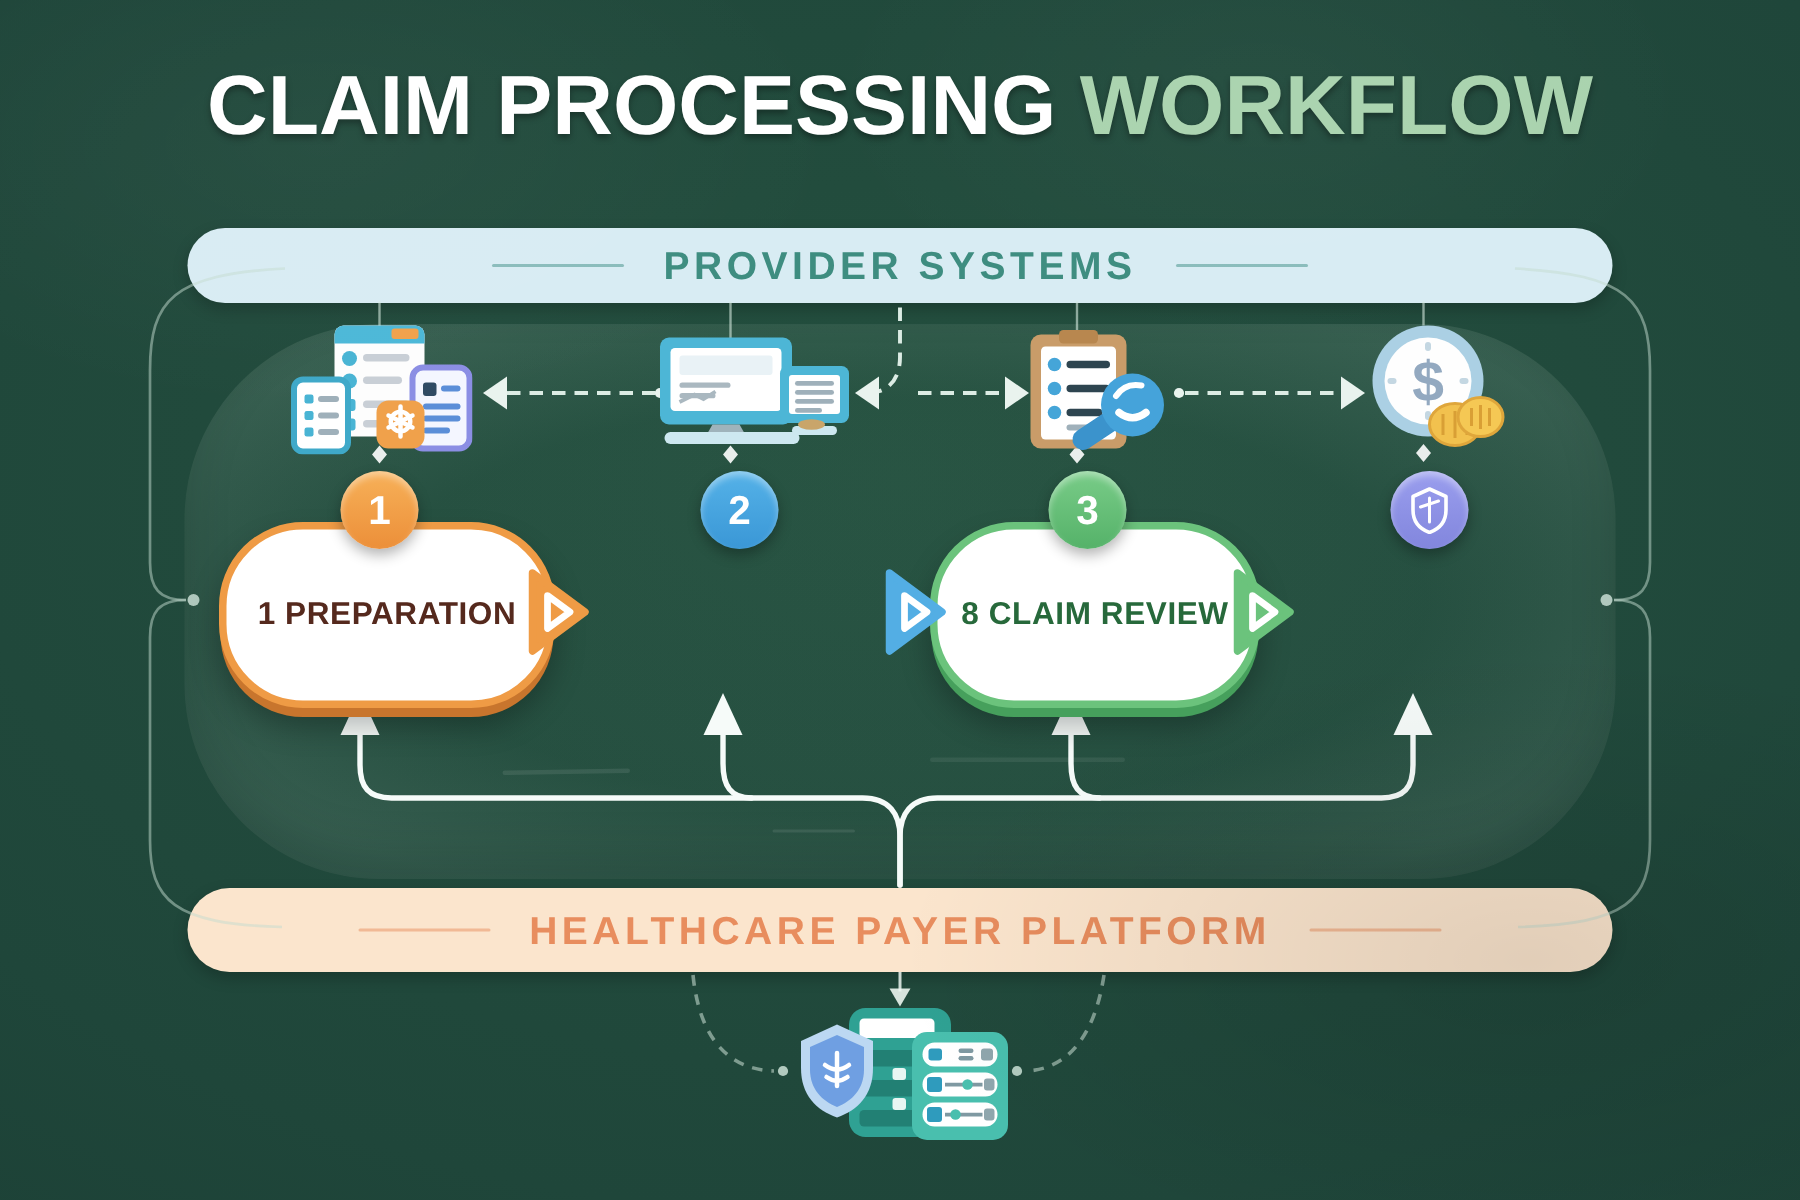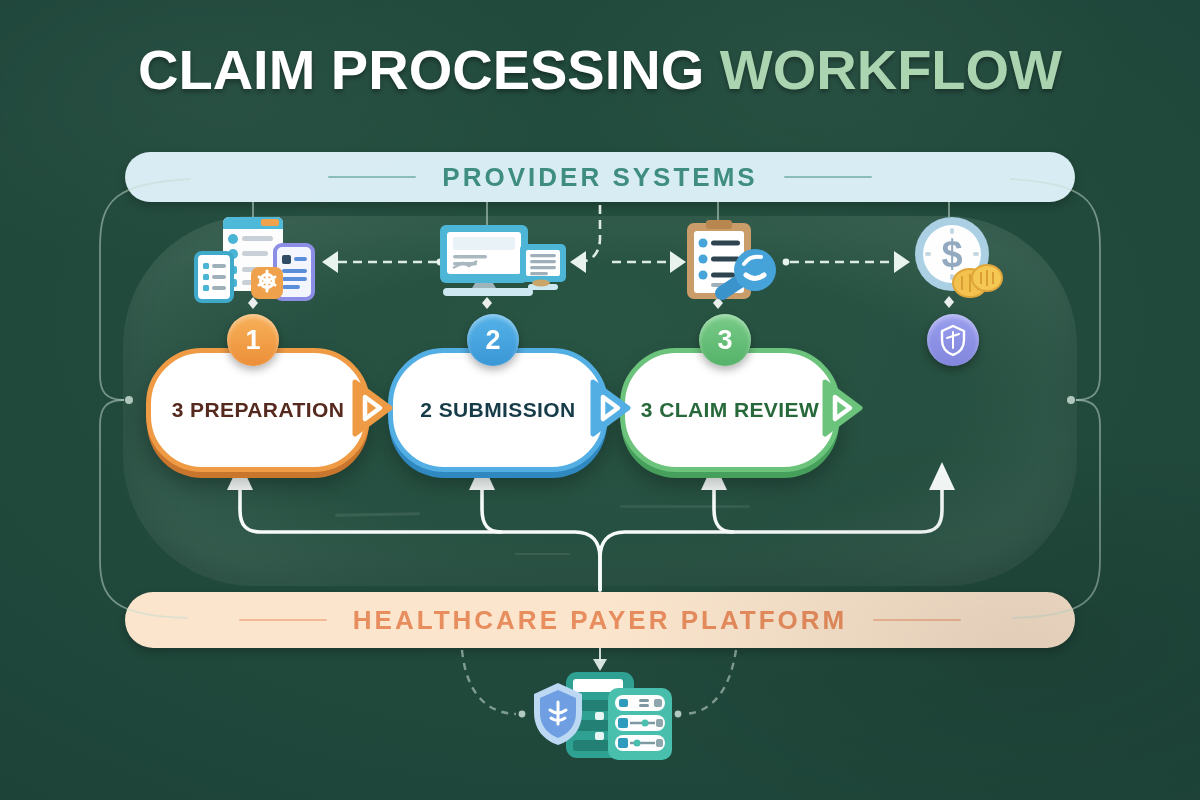--- a/index.html
+++ b/index.html
@@ -281,37 +281,34 @@
     <span>3</span>
   </div>
   <div class="badge s4" style="left:927px;">
     <svg width="28" height="32" viewBox="0 0 28 32">
       <path d="M14 2 L25 7 V16 C25 24.5 20 28.8 14 31 C8 28.8 3 24.5 3 16 V7 Z" fill="none" stroke="#fff" stroke-width="2.4" stroke-linejoin="round"></path>
       <path d="M8 14 L20 10 M14 8 v16" stroke="#fff" stroke-width="2" stroke-linecap="round"></path>
     </svg>
   </div>
 
   <div class="pill s1" style="left:146px;width:214px;">
-    <span class="stage-label">3 PREPARATION</span>
+    <span class="stage-label">1 PREPARATION</span>
   </div>
   <svg class="chev" style="left:352px;" width="42" height="60" viewBox="0 0 42 60">
     <path d="M3 4 L38 30 L3 56 Z" fill="#ef9b45" stroke="#ef9b45" stroke-width="5" stroke-linejoin="round"></path>
     <path d="M13 19 L28 30 L13 41 Z" fill="none" stroke="#fff" stroke-width="4.5" stroke-linejoin="round"></path>
   </svg>
 
-  <div class="pill s2" style="left:388px;width:210px;">
-    <span class="stage-label">2 SUBMISSION</span>
-  </div>
   <svg class="chev" style="left:590px;" width="42" height="60" viewBox="0 0 42 60">
     <path d="M3 4 L38 30 L3 56 Z" fill="#53aee4" stroke="#53aee4" stroke-width="5" stroke-linejoin="round"></path>
     <path d="M13 19 L28 30 L13 41 Z" fill="none" stroke="#fff" stroke-width="4.5" stroke-linejoin="round"></path>
   </svg>
 
   <div class="pill s3" style="left:620px;width:210px;">
-    <span class="stage-label">3 CLAIM REVIEW</span>
+    <span class="stage-label">8 CLAIM REVIEW</span>
   </div>
   <svg class="chev" style="left:822px;" width="42" height="60" viewBox="0 0 42 60">
     <path d="M3 4 L38 30 L3 56 Z" fill="#6bc37c" stroke="#6bc37c" stroke-width="5" stroke-linejoin="round"></path>
     <path d="M13 19 L28 30 L13 41 Z" fill="none" stroke="#fff" stroke-width="4.5" stroke-linejoin="round"></path>
   </svg>
 
 
   <div class="icon" style="left:515px;top:668px;">
     <svg width="190" height="112" viewBox="0 0 190 112">
       <rect x="51" y="4" width="68" height="86" rx="11" fill="#2fa193"></rect>

